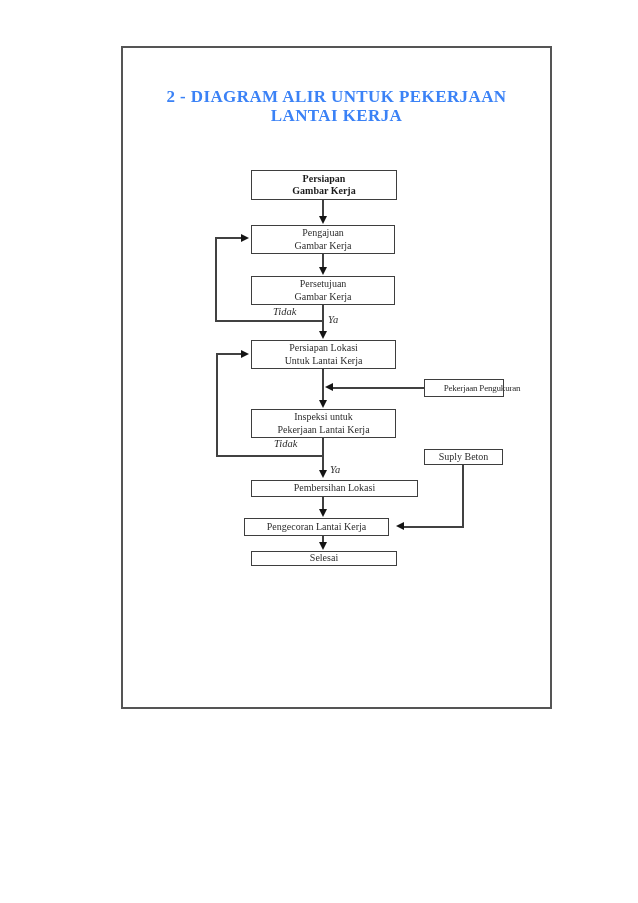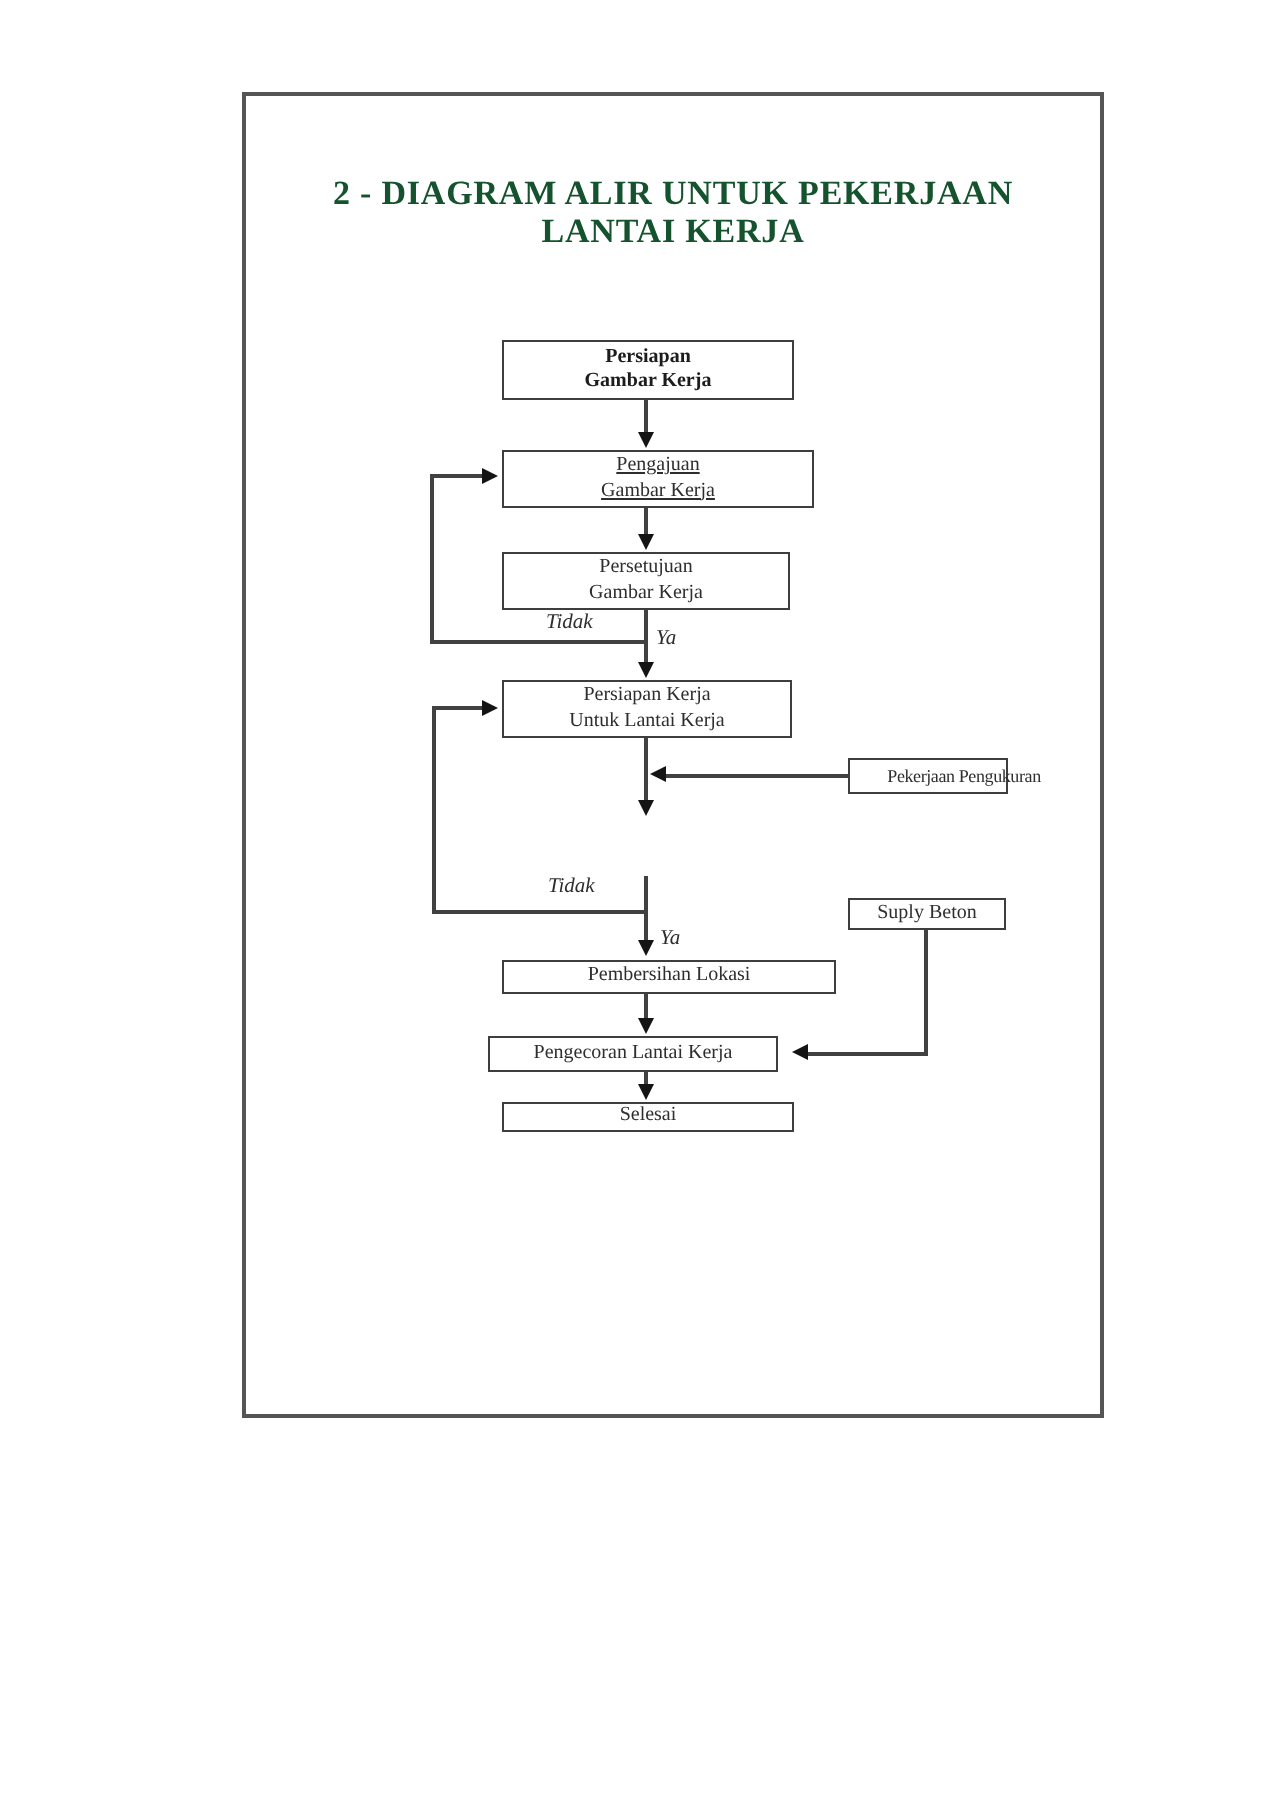--- a/index.html
+++ b/index.html
@@ -22,40 +22,40 @@
   }
   
   .title {
     position: absolute;
     left: 121px; top: 87px; width: 431px;
     text-align: center;
     font-weight: bold;
     font-size: 17px;
     line-height: 19px;
     letter-spacing: 0.4px;
-    color: #14532d;
+    color: #3b82f6;
   }
   
   .node {
     position: absolute;
     box-sizing: border-box;
     border: 1.5px solid #3e3e3e;
     background: #ffffff;
     display: flex;
     flex-direction: column;
     align-items: center;
     justify-content: center;
     text-align: center;
     font-size: 10px;
     line-height: 12.5px;
     color: #2e2e2e;
   }
   .node.bold { font-weight: bold; color: #1c1c1c; }
   .n0 { left: 251px; top: 170px; width: 146px; height: 30px; }
-  .n1 { left: 251px; top: 225px; width: 156px; height: 29px; text-decoration: underline; }
+  .n1 { left: 251px; top: 225px; width: 144px; height: 29px; }
   .n2 { left: 251px; top: 276px; width: 144px; height: 29px; }
   .n3 { left: 251px; top: 340px; width: 145px; height: 29px; }
   .n4 { left: 251px; top: 409px; width: 145px; height: 29px; }
   .n5 { left: 251px; top: 480px; width: 167px; height: 17px; }
   .n6 { left: 244px; top: 518px; width: 145px; height: 18px; }
   .n7 { left: 251px; top: 551px; width: 146px; height: 15px; }
   .n8 { left: 424px; top: 379px; width: 80px; height: 18px; font-size: 9px; letter-spacing: -0.2px; white-space: nowrap; padding-left: 36px; }
   .n9 { left: 424px; top: 449px; width: 79px; height: 16px; }
   
   .vline { position: absolute; width: 2px; background: #414141; }
@@ -138,22 +138,26 @@
   </div>
   <div class="node n1">
     <span>Pengajuan</span>
     <span>Gambar Kerja</span>
   </div>
   <div class="node n2">
     <span>Persetujuan</span>
     <span>Gambar Kerja</span>
   </div>
   <div class="node n3">
-    <span>Persiapan Kerja</span>
+    <span>Persiapan Lokasi</span>
     <span>Untuk Lantai Kerja</span>
+  </div>
+  <div class="node n4">
+    <span>Inspeksi untuk</span>
+    <span>Pekerjaan Lantai Kerja</span>
   </div>
   <div class="node n5">
     <span>Pembersihan Lokasi</span>
   </div>
   <div class="node n6">
     <span>Pengecoran Lantai Kerja</span>
   </div>
   <div class="node n7">
     <span>Selesai</span>
   </div>

